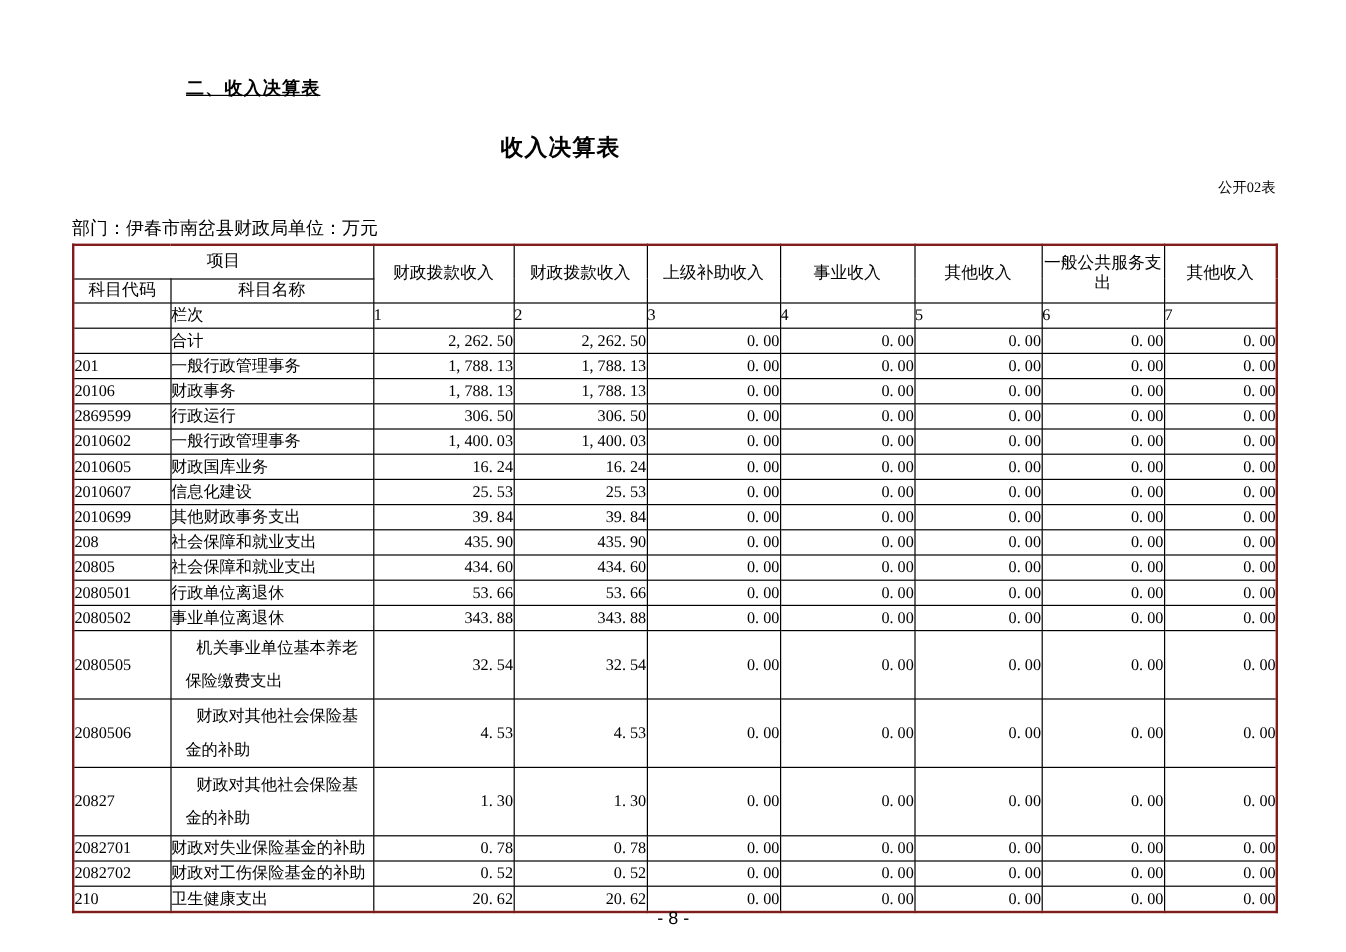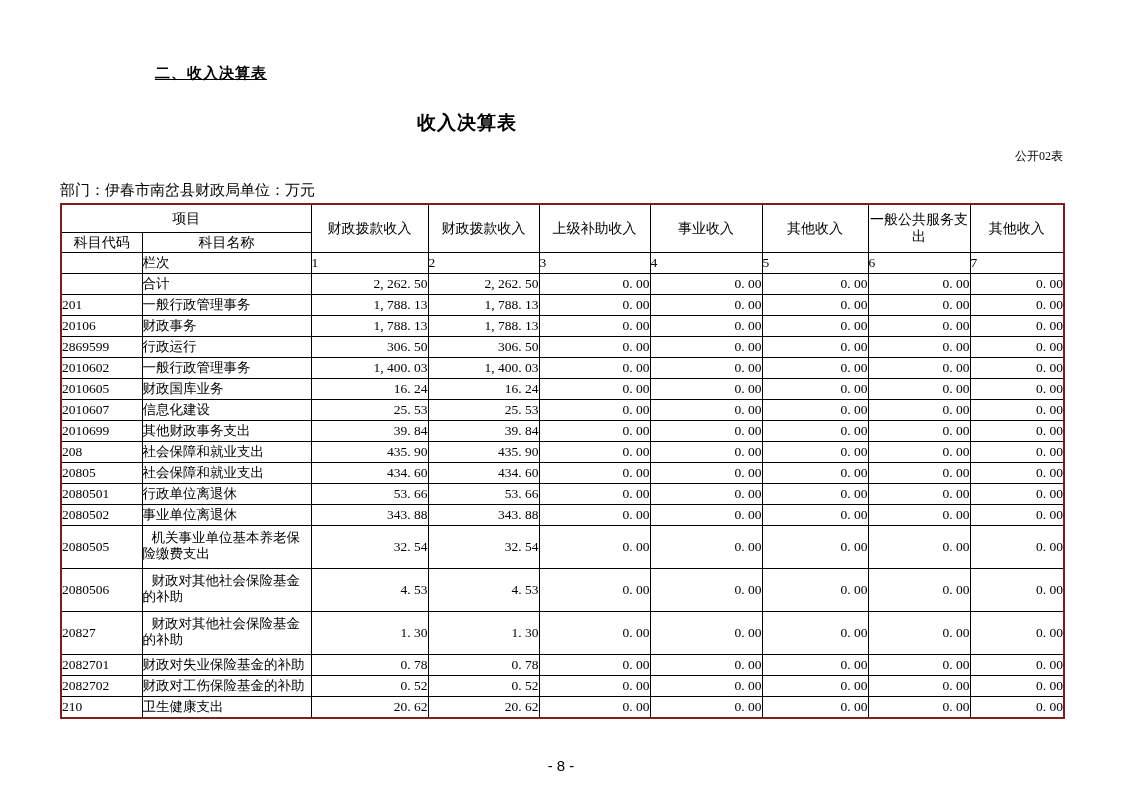--- a/index.html
+++ b/index.html
@@ -34,21 +34,21 @@
   }
   table.acct{border:2px solid #7f1d1d;}
   tr.h1{height:28px;}
   tr.h2{height:20px;}
   tr.lanci{height:21px;}
   tbody tr{height:21px;}
   tbody tr.tall{height:43px;}
   th{font-size:14px;text-align:center;line-height:17px;padding:1px 2px;}
   td.code{text-align:left;padding-left:3px;}
   td.name{text-align:left;padding:1px 3px 1px 5px;line-height:20px;}
-  tbody tr.tall td.name{text-indent:9px;padding-left:0;line-height:16px;font-family:Liberation Mono, monospace;}
+  tbody tr.tall td.name{text-indent:9px;padding-left:12px;line-height:28px;}
   td.center{text-indent:0;padding-left:0;}
   td.num{text-align:right;padding-right:3px;}
   .page-number{
     position:absolute;left:0;top:757px;width:1122px;text-align:center;
     font-size:15px;font-family:"Liberation Sans","DejaVu Sans",sans-serif;
   }
 </style>
 </head>
 <body>
 

